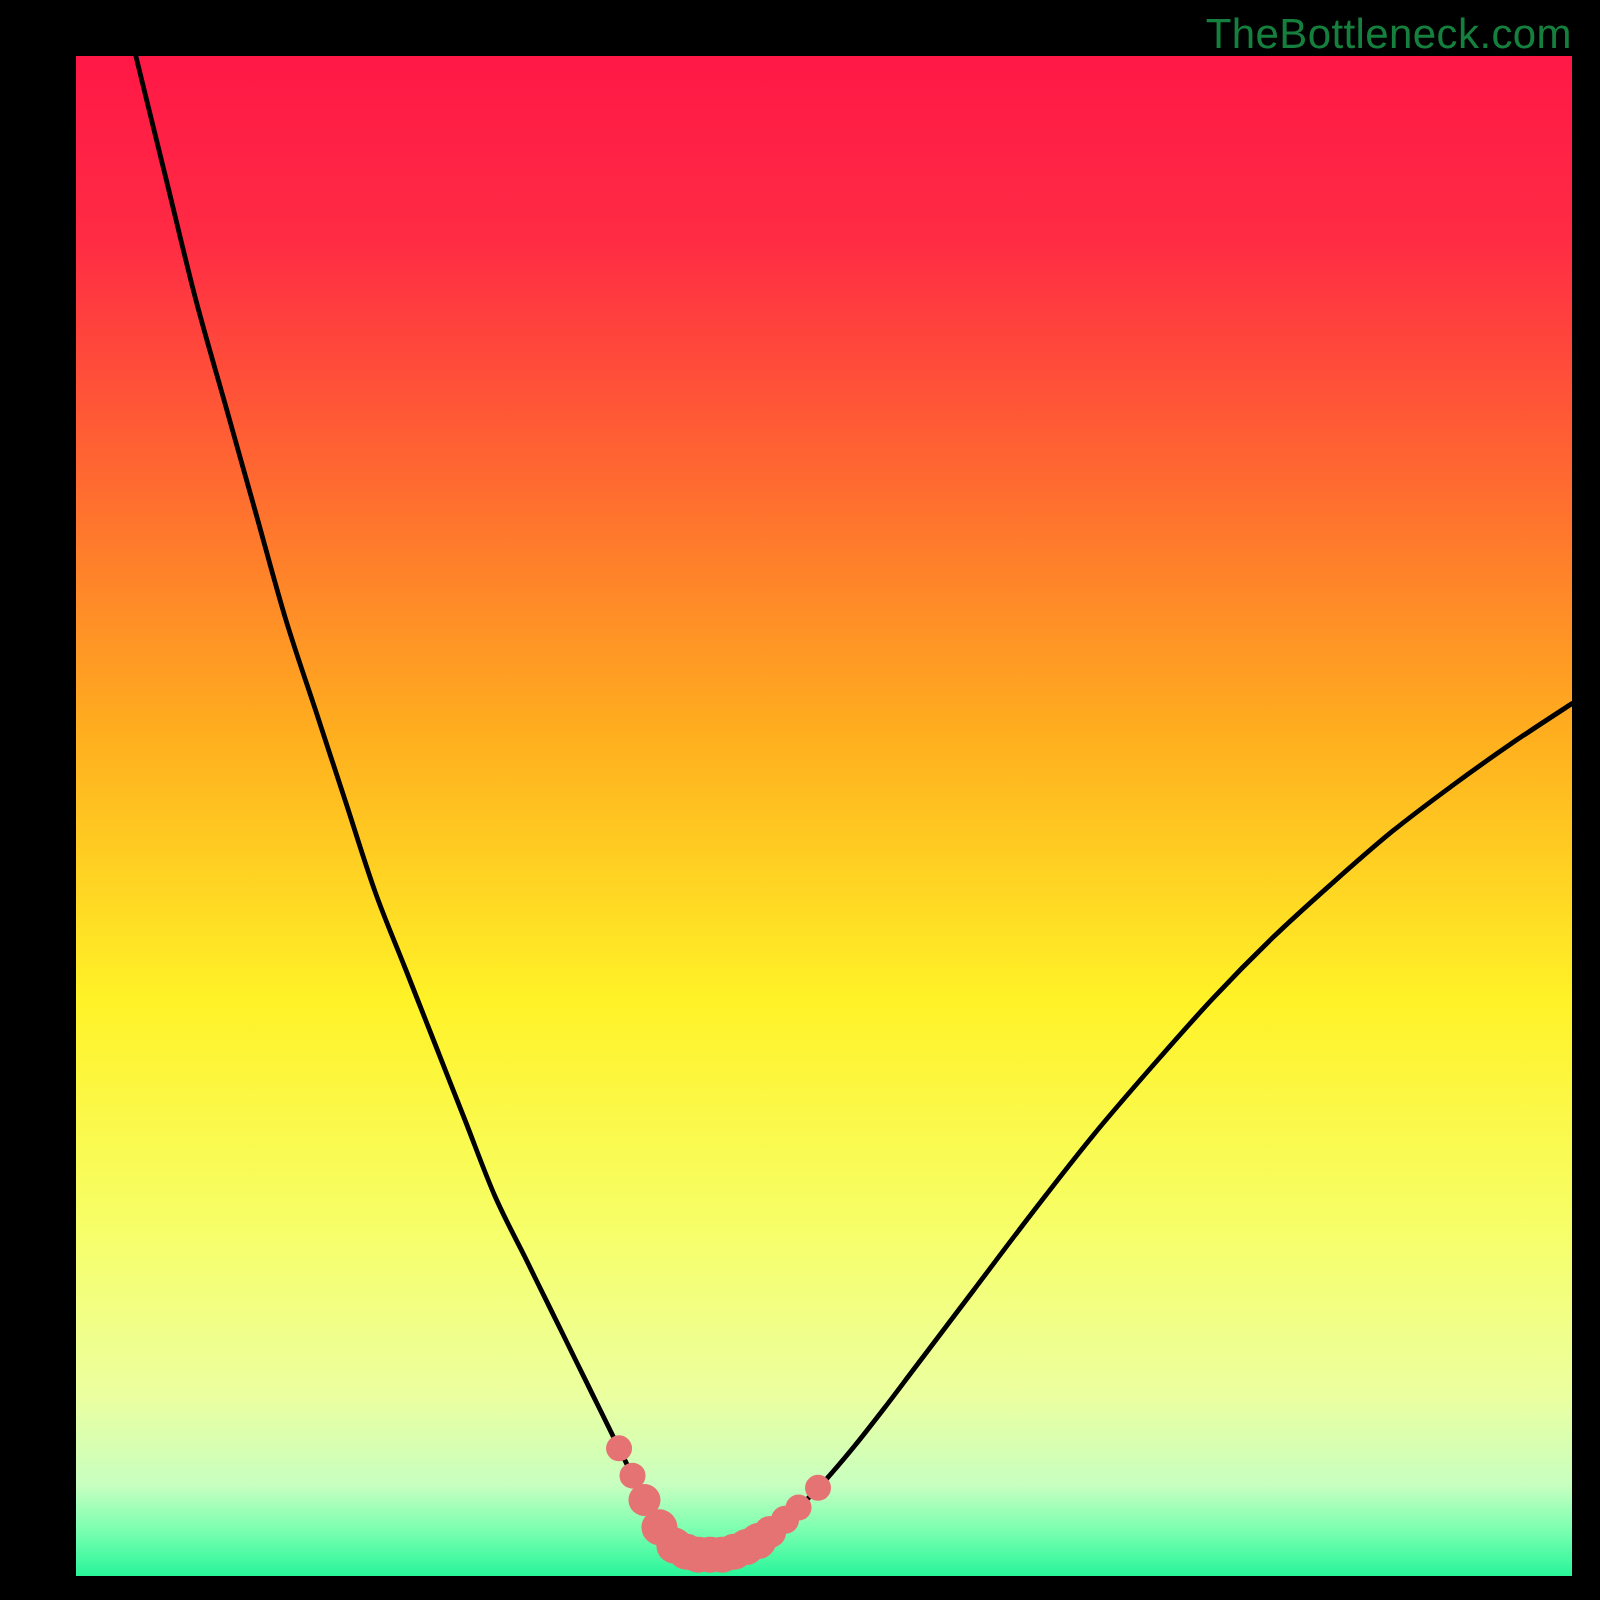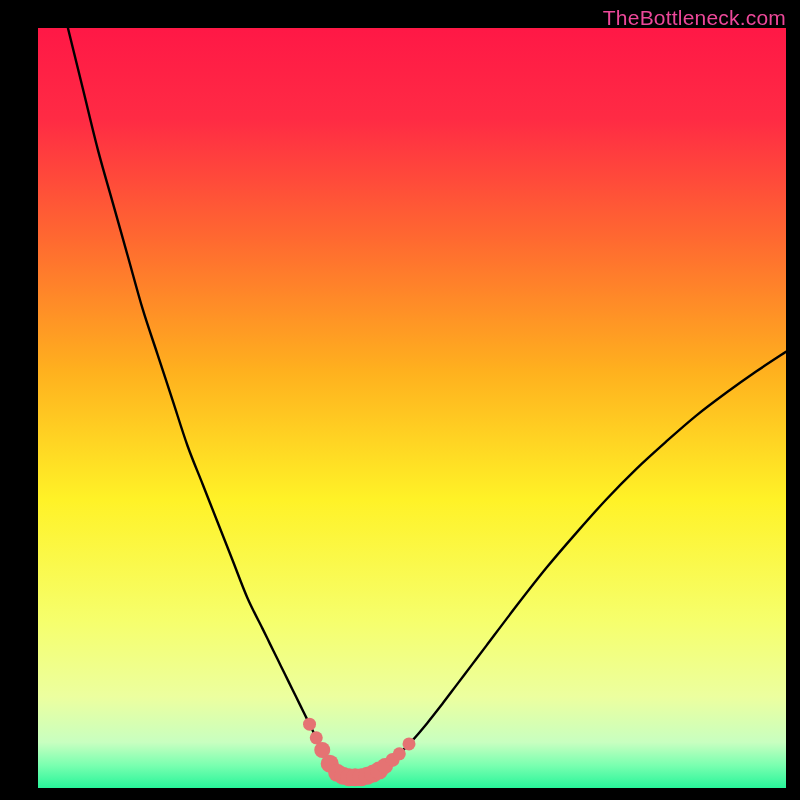--- a/index.html
+++ b/index.html
@@ -25,21 +25,21 @@
     top: 28px;
     width: 748px;
     height: 760px;
     overflow: hidden;
   }
   svg { display: block; }
   .watermark {
     position: absolute;
     top: 6px;
     right: 14px;
-    color: #ec4899;
+    color: #15803d;
     font-size: 21px;
     font-weight: 400;
     letter-spacing: 0.2px;
     font-family: Arial, Helvetica, sans-serif;
   }
 </style>
 </head>
 <body>
 
 <div class="frame">

